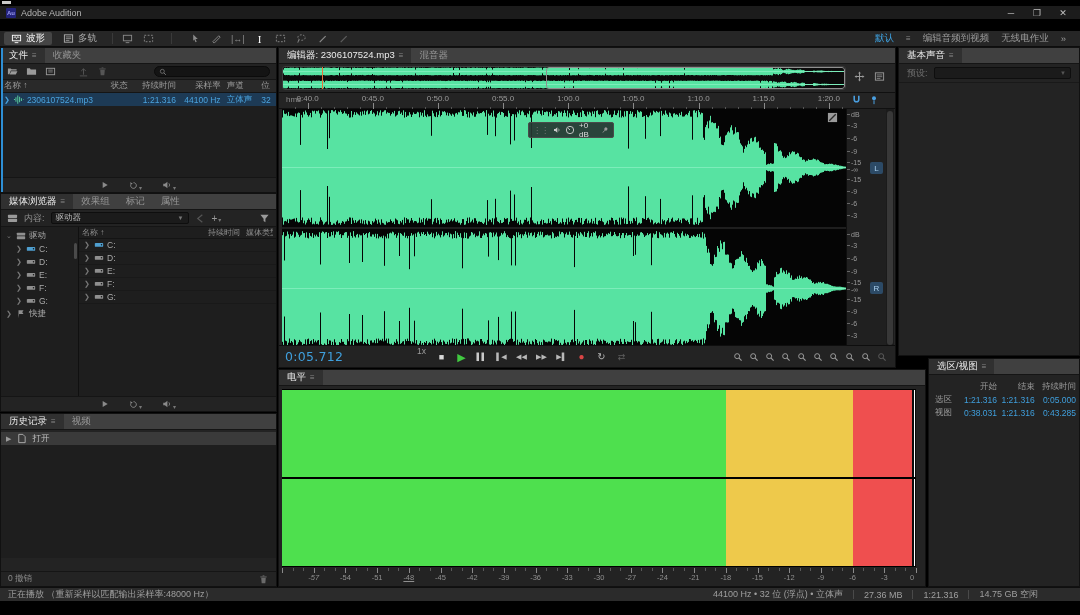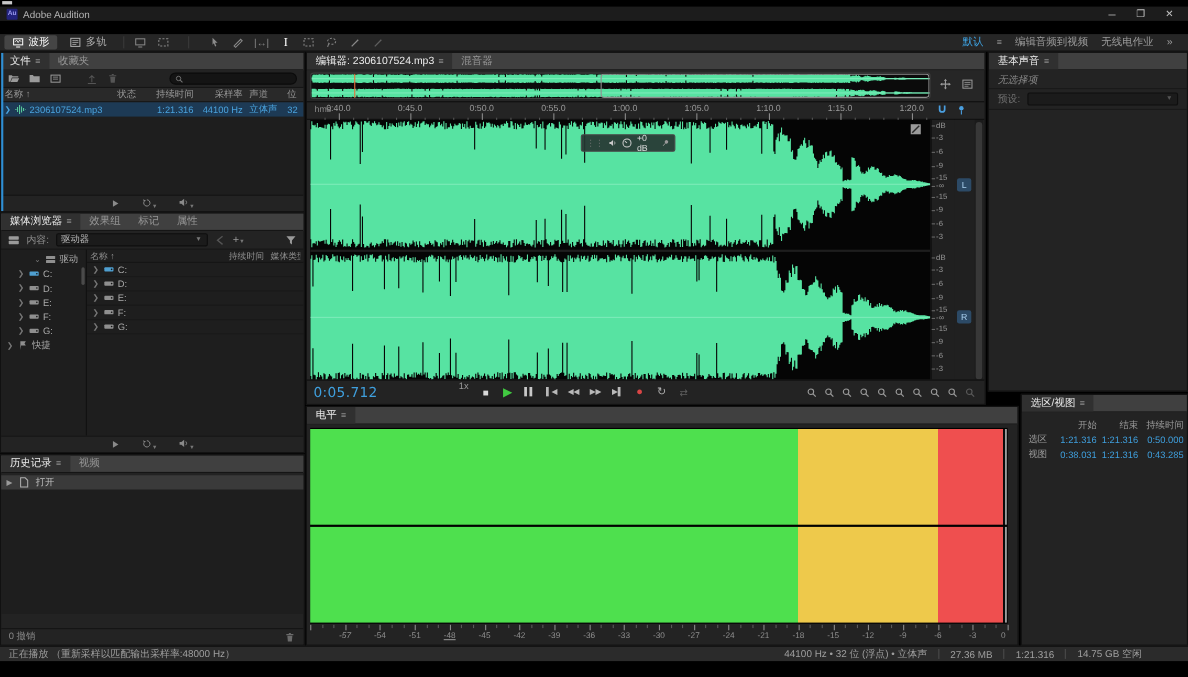--- a/index.html
+++ b/index.html
@@ -250,21 +250,21 @@
             <svg width="8" height="8" viewBox="0 0 12 12">
               <circle cx="5" cy="5" r="3" fill="none" stroke="currentColor" stroke-width="1.2"></circle>
               <path d="M7.3 7.3l3 3" stroke="currentColor" stroke-width="1.4"></path>
             </svg>
           </span>
         <input value="" style="">
       </div>
     </div>
     <div class="cols" id="files-cols">
         <span class="ccell" style="width: 116px; text-align: left;">名称 ↑</span>
-        <span class="ccell" style="width: 36px; text-align: center;">状态</span>
+        <span class="ccell" style="width: 36px; text-align: right;">状态</span>
         <span class="ccell" style="width: 56px; text-align: right;">持续时间</span>
         <span class="ccell" style="width: 52px; text-align: right;">采样率</span>
         <span class="ccell" style="width: 40px; text-align: left;">声道</span>
         <span class="ccell" style="width: 20px; text-align: left;">位</span>
       </div>
     <div class="files-body" id="files-body">
         <div class="frow">
           <span class="ccell" style="width: 116px; display: flex; align-items: center; gap: 3px;">
             <span style="font-size: 7px; color: rgb(74, 163, 222);">❯</span>
             <span class="icon" style="color: rgb(87, 199, 154);">
@@ -338,21 +338,21 @@
       <span style="color:#9a9a9a;font-size:10px">+<span class="mini-arrow">▾</span></span>
       <span class="icon" style="color:#9a9a9a;margin-left:auto">
           <svg width="11" height="11" viewBox="0 0 12 12">
             <path d="M1.5 2h9L7 6.2V10L5 8.6V6.2z" fill="currentColor"></path>
           </svg>
         </span>
     </div>
     <div class="mb-body">
       <div class="tree" id="media-tree">
         <div class="tree-scroll"></div>
-      <div class="trow" style="padding-left: 4px; margin-left: 25px;">
+      <div class="trow" style="padding-left: 4px;">
             <span class="tarrow">⌄</span>
             <span class="icon" style="color: rgb(143, 143, 143);">
               <svg width="10" height="10" viewBox="0 0 12 12">
                 <rect x="1" y="2" width="10" height="3.4" rx=".7" fill="currentColor"></rect>
                 <rect x="1" y="6.4" width="10" height="3.4" rx=".7" fill="currentColor"></rect>
               </svg>
             </span>
             <span>驱动</span>
           </div>
           <div class="trow" style="padding-left: 14px;">
@@ -905,21 +905,20 @@
       </div>
   </div>
 
   <div class="panel" id="es-panel" style="left:898px;top:47px;width:182px;height:309px">
     <div class="ptabs">
       <div class="ptab active">
         <span>基本声音</span>
         <span class="pmenu">≡</span>
       </div>
     </div>
-    <div class="es-empty">无选择项</div>
     <div class="es-preset">
       <span>预设:</span>
       <div class="dropdown" style="flex:1">
         <span></span>
         <span style="font-size:6px;color:#555">▼</span>
       </div>
     </div>
   </div>
 
   <div class="panel" id="sv-panel" style="left:928px;top:358px;width:152px;height:229px">
@@ -933,21 +932,21 @@
         <div class="sv-row">
           <span class="sv-c sv-label" style="width: 26px;"></span>
           <span class="sv-c sv-h" style="width: 40px;">开始</span>
           <span class="sv-c sv-h" style="width: 40px;">结束</span>
           <span class="sv-c sv-h" style="width: 44px;">持续时间</span>
         </div>
         <div class="sv-row">
           <span class="sv-c sv-label" style="width: 26px;">选区</span>
           <span class="sv-c" style="width: 40px; color: rgb(63, 159, 221);">1:21.316</span>
           <span class="sv-c" style="width: 40px; color: rgb(63, 159, 221);">1:21.316</span>
-          <span class="sv-c" style="width: 44px; color: rgb(63, 159, 221);">0:50.000</span>
+          <span class="sv-c" style="width: 44px; color: rgb(63, 159, 221);">0:05.000</span>
         </div>
         <div class="sv-row">
           <span class="sv-c sv-label" style="width: 26px;">视图</span>
           <span class="sv-c" style="width: 40px; color: rgb(63, 159, 221);">0:38.031</span>
           <span class="sv-c" style="width: 40px; color: rgb(63, 159, 221);">1:21.316</span>
           <span class="sv-c" style="width: 44px; color: rgb(63, 159, 221);">0:43.285</span>
         </div>
       </div>
   </div>
 

